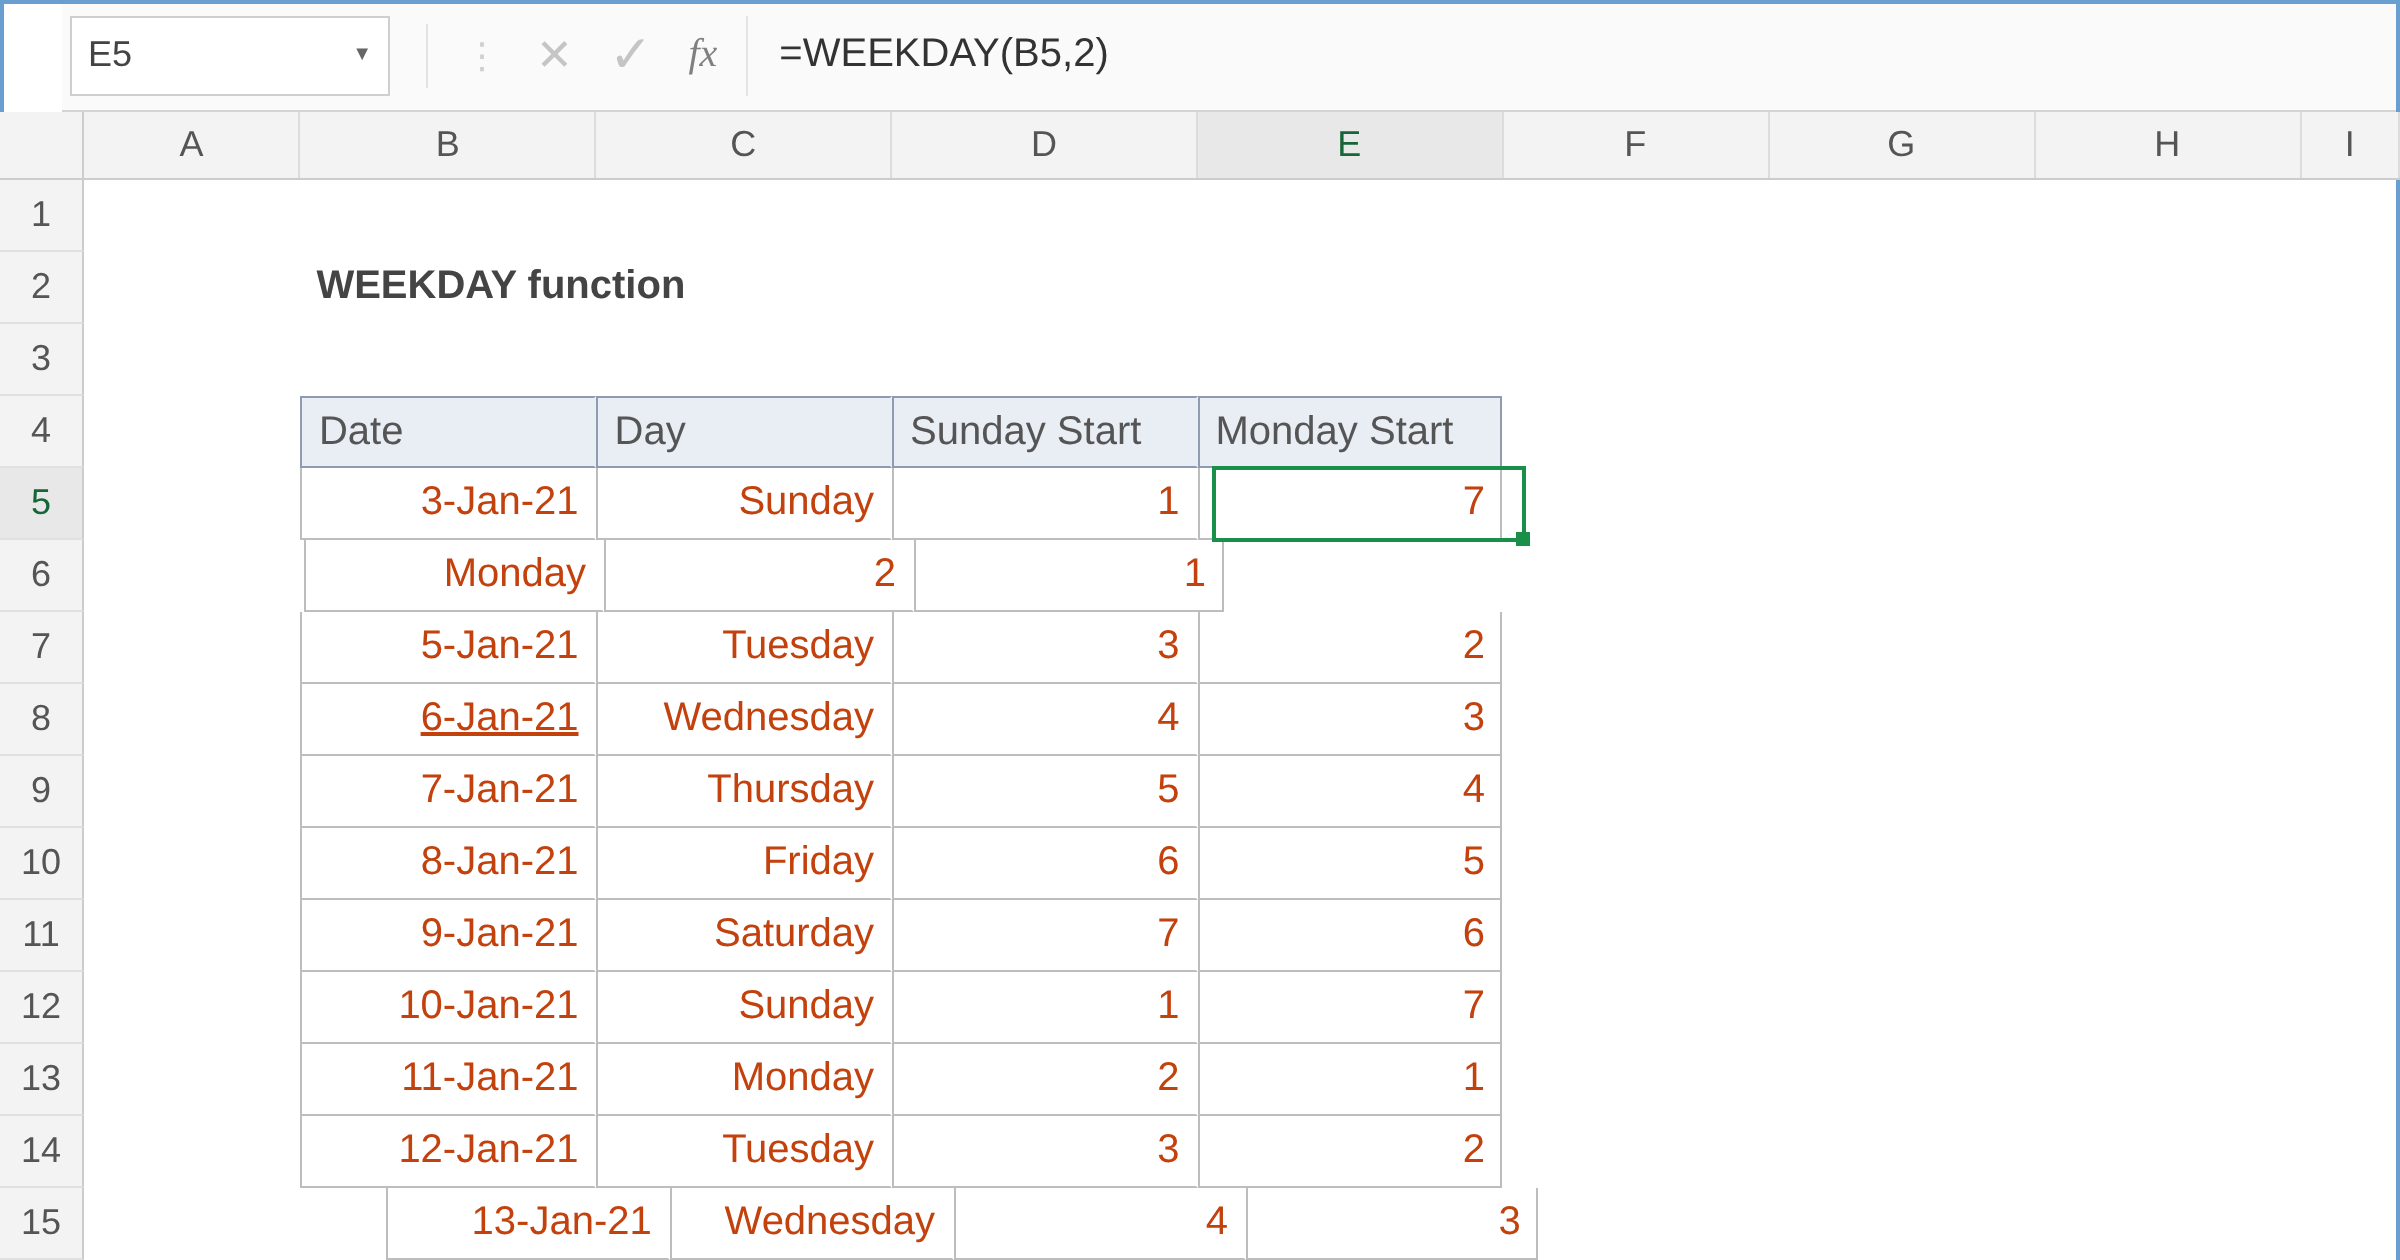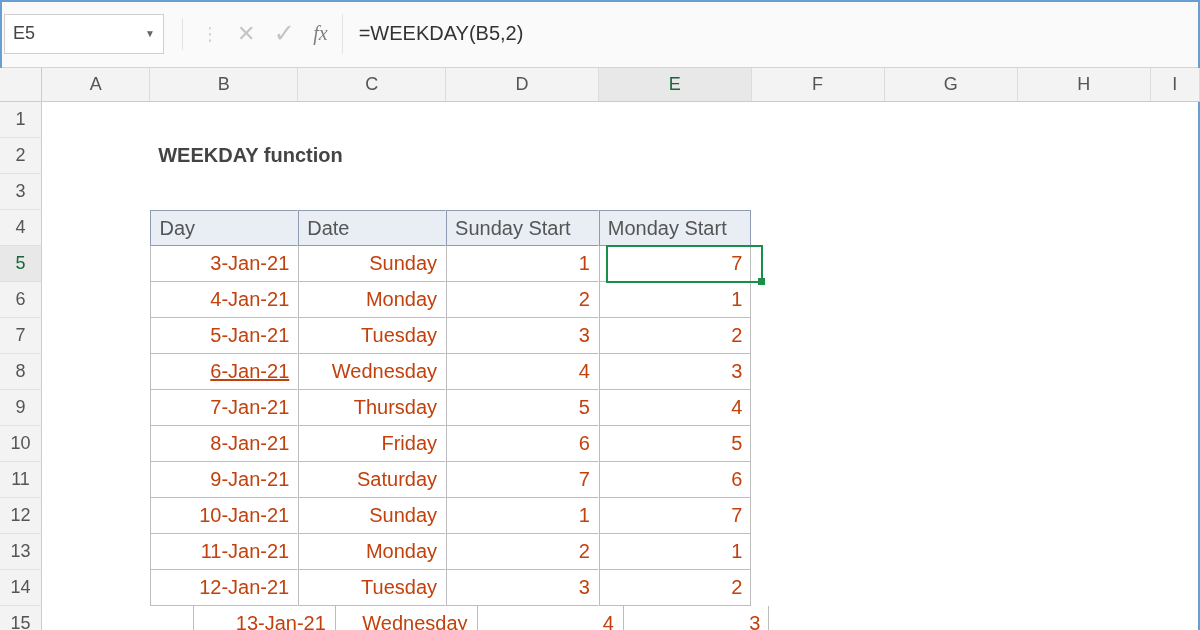--- a/index.html
+++ b/index.html
@@ -4,26 +4,27 @@
 <style>
 * { box-sizing: border-box; margin: 0; padding: 0; }
 body {
   font-family: Arial, "Helvetica Neue", sans-serif;
   font-size: 20px;
   background: #ffffff;
   color: #333;
   overflow: hidden;
 }
 .formula-bar {
-  height: 68px;
+  height: 56px;
   border-bottom: 1px solid #d4d4d4;
   display: flex;
   align-items: center;
   background: #fafafa;
   padding-left: 4px;
+  margin-left: 31px;
 }
 .name-box {
   width: 160px;
   height: 40px;
   background: #fff;
   border: 1px solid #cfcfcf;
   display: flex;
   align-items: center;
   padding: 0 8px;
   font-size: 18px;
@@ -235,22 +236,22 @@
         <div class="cell" style="width: 155px;"></div>
         <div class="cell" style="width: 155px;"></div>
         <div class="cell" style="width: 135px;"></div>
         <div class="cell" style="width: 135px;"></div>
         <div class="cell" style="width: 135px;"></div>
         <div class="cell" style="width: 50px;"></div>
       </div>
       <div class="row">
         <div class="row-h">4</div>
         <div class="cell" style="width: 110px;"></div>
+        <div class="cell tbl-header" style="width: 150px;">Date</div>
         <div class="cell tbl-header" style="width: 150px;">Day</div>
-        <div class="cell tbl-header" style="width: 150px;">Date</div>
         <div class="cell tbl-header" style="width: 155px;">Sunday Start</div>
         <div class="cell tbl-header lastcol" style="width: 155px; text-align: right;">Monday Start</div>
         <div class="cell" style="width: 135px;"></div>
         <div class="cell" style="width: 135px;"></div>
         <div class="cell" style="width: 135px;"></div>
         <div class="cell" style="width: 50px;"></div>
       </div>
       <div class="row">
         <div class="row-h sel">5</div>
         <div class="cell" style="width: 110px;"></div>
@@ -259,21 +260,20 @@
         <div class="cell tbl-data right" style="width: 155px;">1</div>
         <div class="cell tbl-data lastcol right" style="width: 155px;">7</div>
         <div class="cell" style="width: 135px;"></div>
         <div class="cell" style="width: 135px;"></div>
         <div class="cell" style="width: 135px;"></div>
         <div class="cell" style="width: 50px;"></div>
       </div>
       <div class="row">
         <div class="row-h">6</div>
         <div class="cell" style="width: 110px;"></div>
-        <div class="cell tbl-data right" style="width: 150px;">4-Jan-21</div>
         <div class="cell tbl-data right" style="width: 150px;">Monday</div>
         <div class="cell tbl-data right" style="width: 155px;">2</div>
         <div class="cell tbl-data lastcol right" style="width: 155px;">1</div>
         <div class="cell" style="width: 135px;"></div>
         <div class="cell" style="width: 135px;"></div>
         <div class="cell" style="width: 135px;"></div>
         <div class="cell" style="width: 50px;"></div>
       </div>
       <div class="row">
         <div class="row-h">7</div>

